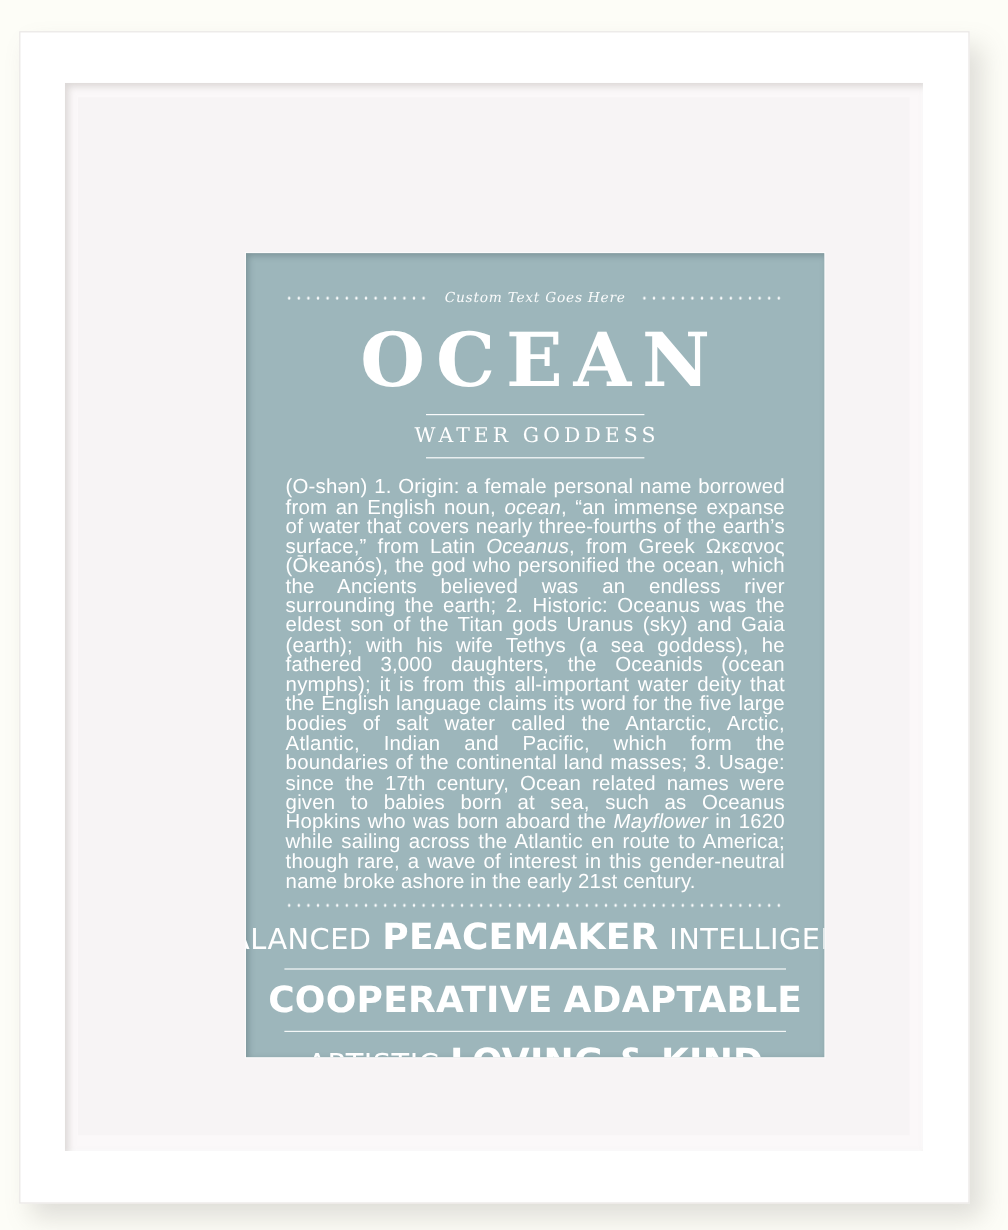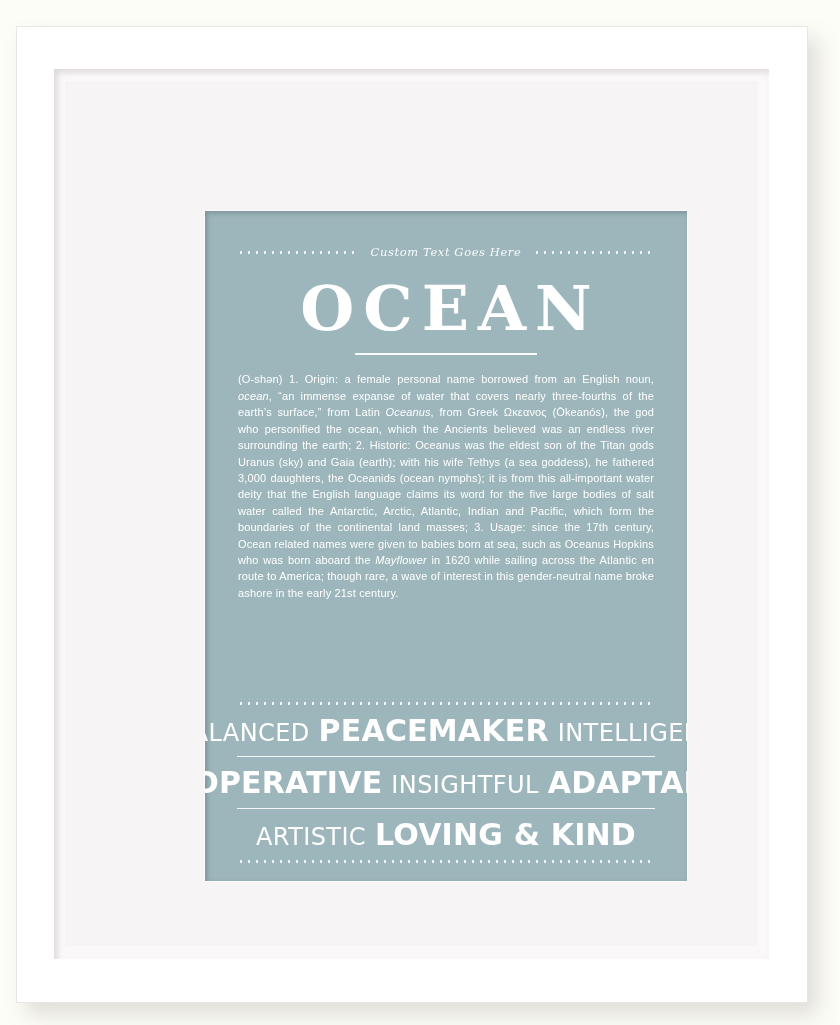--- a/index.html
+++ b/index.html
@@ -139,21 +139,21 @@
     font-size: 17px;
     letter-spacing: 3.4px;
     text-transform: uppercase;
     padding: 7px 0 8px 3px;
   }
 
   
   .description {
     margin-top: 16px;
     font-family: "Liberation Sans", sans-serif;
-    font-size: 11px;
+    font-size: 17px;
     line-height: 16.4px;
     text-align: justify;
     letter-spacing: 0.15px;
     padding: 0 1px;
   }
   .description i { font-style: italic; }
 
   
   .traits {
     margin-top: auto;
@@ -210,37 +210,37 @@
           <div class="top-row">
             <div class="dot-rule"></div>
             <div class="custom-text">Custom Text Goes Here</div>
             <div class="dot-rule"></div>
           </div>
 
           <div class="name">OCEAN</div>
 
           <div class="meaning-wrap">
             <div class="thin-rule"></div>
+            <div class="meaning">WATER GODDESS</div>
             <div class="thin-rule"></div>
           </div>
 
           <div class="description" id="description"><span>(O-shən)  1. Origin:  a female personal name borrowed from an English noun, </span><i>ocean</i><span>, “an immense expanse of water that covers nearly three-fourths of the earth’s surface,” from Latin </span><i>Oceanus</i><span>, from Greek Ωκεανος (Ōkeanós), the god who personified the ocean, which the Ancients believed was an endless river surrounding the earth;  2. Historic:  Oceanus was the eldest son of the Titan gods Uranus (sky) and Gaia (earth); with his wife Tethys (a sea goddess), he fathered 3,000 daughters, the Oceanids (ocean nymphs); it is from this all-important water deity that the English language claims its word for the five large bodies of salt water called the Antarctic, Arctic, Atlantic, Indian and Pacific, which form the boundaries of the continental land masses;  3. Usage: since the 17th century, Ocean related names were given to babies born at sea, such as Oceanus Hopkins who was born aboard the </span><i>Mayflower</i><span> in 1620 while sailing across the Atlantic en route to America; though rare, a wave of interest in this gender-neutral name broke ashore in the early 21st century.</span></div>
 
           <div class="traits">
             <div class="dot-rule-full"></div>
             <div id="trait-lines">
                 <div class="trait-line">
                   <span class="light">BALANCED</span>
                   <span class="bold">PEACEMAKER</span>
                   <span class="light">INTELLIGENT</span>
                 </div>
                 <div class="sep-thin"></div>
                 <div class="trait-line">
                   <span class="bold">COOPERATIVE</span>
-                  <span class="light">INSIGHTFUL</span>
                   <span class="bold">ADAPTABLE</span>
                 </div>
                 <div class="sep-thin"></div>
                 <div class="trait-line">
                   <span class="light">ARTISTIC</span>
                   <span class="bold">LOVING &amp; KIND</span>
                 </div>
               </div>
             <div class="dot-rule-full"></div>
           </div>

